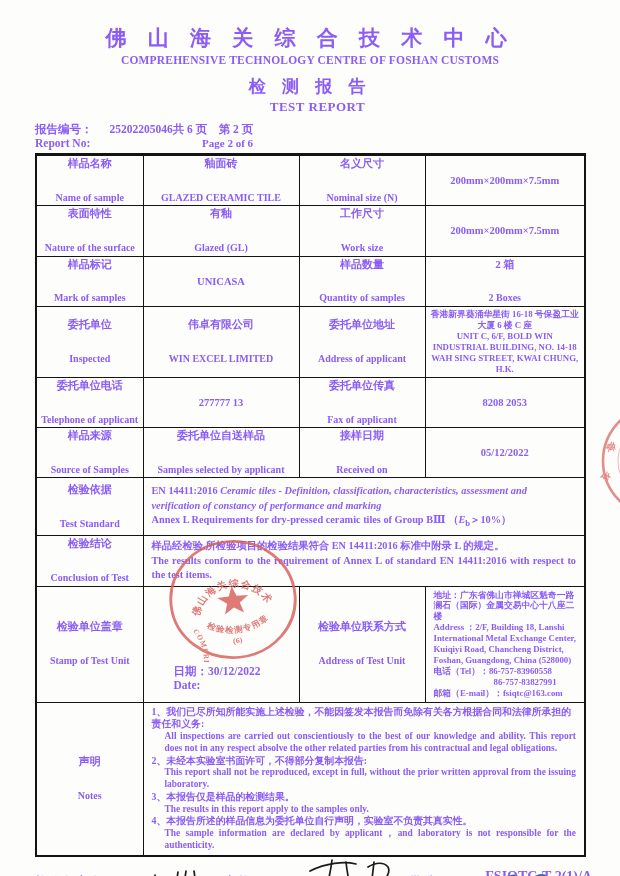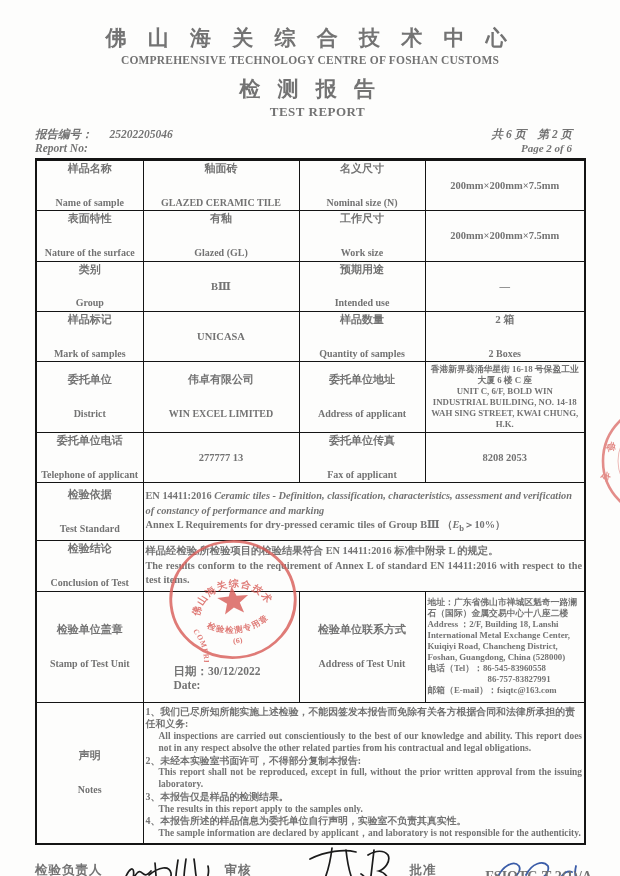--- a/index.html
+++ b/index.html
@@ -1,38 +1,38 @@
 <!DOCTYPE html>
 <html lang="zh"><head>
 <meta charset="utf-8">
 <style>
   html,body{margin:0;padding:0;background:#e8e8e8;}
   .page{
     position:relative;width:620px;height:876px;margin:0 auto;
-    background:#fdfdfc;color:#737373;overflow:hidden;
+    background:#fdfdfc;color:#8b5cf6;overflow:hidden;
     font-family:"Liberation Serif","DejaVu Serif",serif;
     font-weight:bold;
   }
   
   .org-zh{padding-top:24px;text-align:center;font-size:21px;letter-spacing:8px;}
   .org-en{text-align:center;font-size:11.5px;letter-spacing:.2px;margin-top:2px;}
-  .title-zh{text-align:center;font-size:21px;letter-spacing:6px;margin-top:9px;}
+  .title-zh{text-align:center;font-size:17px;letter-spacing:6px;margin-top:9px;}
   .title-en{text-align:center;font-size:13px;letter-spacing:.5px;margin-top:1px;padding-left:15px;}
-  .report-line{display:flex;justify-content:space-between;margin:7px 48px 0 35px;font-size:11.5px;font-style:italic;}
+  .report-line{display:flex;margin:7px 48px 0 35px;font-size:11.5px;}
   .report-line .num{margin-left:14px;}
   .rl-right{text-align:right;}
   .rl-sub{font-size:11px;}
   
   table.report{border-collapse:collapse;table-layout:fixed;margin:4px 0 0 35px;width:549px;
     border:2px solid #141414;border-top:3px solid #141414;}
   td{border:1px solid #141414;text-align:center;vertical-align:middle;
      padding:1px 4px;font-size:10.5px;line-height:1.25;overflow:hidden;}
   td .zh{font-size:11px;}
   td .en{font-size:10px;margin-top:21px;}
-  td.left{text-align:left;padding:3px 2px;}
+  td.left{text-align:left;padding:3px 8px;}
   .sm{font-size:8.8px;line-height:1.24;}
   .just{text-align:justify;}
   .std-line{font-size:10.3px;line-height:1.4;}
   .note-zh{font-size:9.9px;line-height:1.28;}
   .note-en{font-size:9.4px;line-height:1.26;text-align:justify;margin-left:13px;}
   td.stamp-cell{vertical-align:bottom;text-align:left;padding:0 0 9px 30px;font-size:11.5px;}
   td.contact-val{vertical-align:middle;}
   .tel2{padding-left:60px;}
   
   .seal-main{position:absolute;left:166px;top:537px;width:134px;height:125px;z-index:6;pointer-events:none;}
@@ -106,53 +106,41 @@
         <div class="zh">有釉</div>
         <div class="en">Glazed (GL)</div>
       </td>
       <td>
         <div class="zh">工作尺寸</div>
         <div class="en">Work size</div>
       </td>
       <td>200mm×200mm×7.5mm</td>
     </tr>
 
-    <tr style="height:35px">
-      <td>
-        <div class="zh">类别</div>
-        <div class="en">Group</div>
-      </td>
-      <td>BⅢ</td>
-      <td>
-        <div class="zh">预期用途</div>
-        <div class="en">Intended use</div>
-      </td>
-      <td>—</td>
-    </tr>
 
     <tr style="height:35px">
       <td>
         <div class="zh">样品标记</div>
         <div class="en">Mark of samples</div>
       </td>
       <td>UNICASA</td>
       <td>
         <div class="zh">样品数量</div>
         <div class="en">Quantity of samples</div>
       </td>
       <td>
         <div class="zh">2 箱</div>
         <div class="en">2 Boxes</div>
       </td>
     </tr>
 
     <tr style="height:71px">
       <td>
         <div class="zh">委托单位</div>
-        <div class="en">District</div>
+        <div class="en">Inspected</div>
       </td>
       <td>
         <div class="zh">伟卓有限公司</div>
         <div class="en">WIN EXCEL LIMITED</div>
       </td>
       <td>
         <div class="zh">委托单位地址</div>
         <div class="en">Address of applicant</div>
       </td>
       <td class="sm">
@@ -167,20 +155,35 @@
         <div class="en">Telephone of applicant</div>
       </td>
       <td>277777 13</td>
       <td>
         <div class="zh">委托单位传真</div>
         <div class="en">Fax of applicant</div>
       </td>
       <td>8208 2053</td>
     </tr>
 
+    <tr style="height:34px">
+      <td>
+        <div class="zh">样品来源</div>
+        <div class="en">Source of Samples</div>
+      </td>
+      <td>
+        <div class="zh">委托单位自送样品</div>
+        <div class="en">Samples selected by applicant</div>
+      </td>
+      <td>
+        <div class="zh">接样日期</div>
+        <div class="en">Received on</div>
+      </td>
+      <td>05/12/2022</td>
+    </tr>
 
     <tr style="height:58px">
       <td>
         <div class="zh">检验依据</div>
         <div class="en">Test Standard</div>
       </td>
       <td class="left" colspan="3">
         <div class="std-line">
           <span>EN 14411:2016</span>
           <i>Ceramic tiles - Definition, classification, characteristics, assessment and verification of constancy of performance and marking</i>
@@ -211,21 +214,21 @@
         <div>日期：30/12/2022</div>
         <div>Date:</div>
       </td>
       <td>
         <div class="zh">检验单位联系方式</div>
         <div class="en">Address of Test Unit</div>
       </td>
       <td class="left sm contact-val">
         <div>地址：广东省佛山市禅城区魁奇一路澜石（国际）金属交易中心十八座二楼</div>
         <div>Address ：2/F, Building 18, Lanshi International Metal Exchange Center, Kuiqiyi Road, Chancheng District, Foshan, Guangdong, China (528000)</div>
-        <div>电话（Tel）：86-545-83960558</div>
+        <div>电话（Tel）：86-757-83960558</div>
         <div class="tel2">86-757-83827991</div>
         <div>邮箱（E-mail）：fsiqtc@163.com</div>
       </td>
     </tr>
 
     <tr style="height:131px">
       <td>
         <div class="zh">声明</div>
         <div class="en">Notes</div>
       </td>

